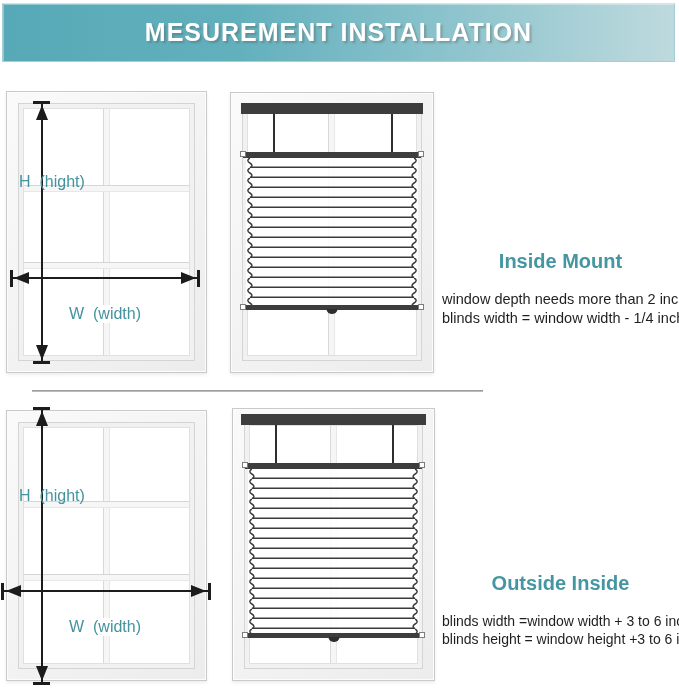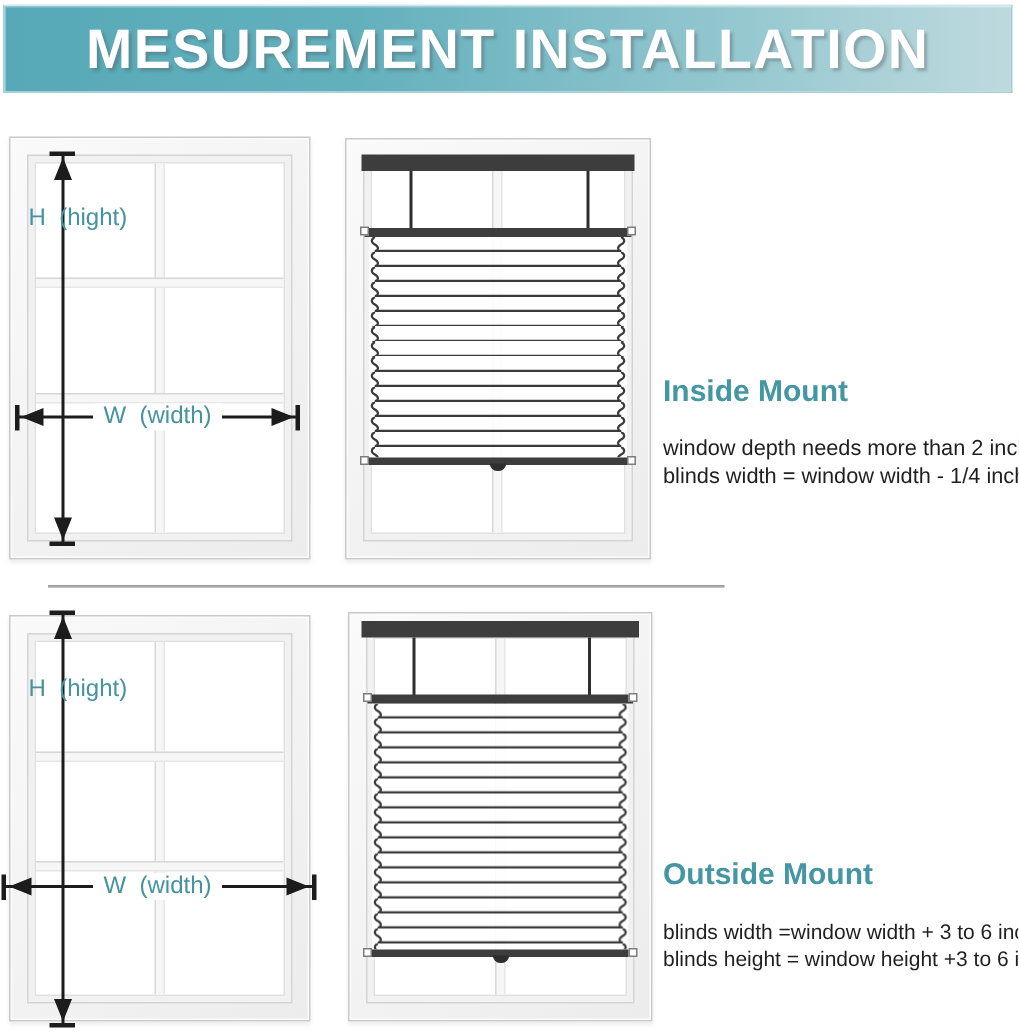--- a/index.html
+++ b/index.html
@@ -15,21 +15,21 @@
   html,body{background:#fff;}
   body{font-family:"Liberation Sans",sans-serif;}
   .page{position:relative;width:679px;height:689px;background:#fff;overflow:hidden;}
 
   
   .banner{position:absolute;left:2px;top:3px;width:673px;height:59px;
     background:linear-gradient(90deg,var(--banner-teal) 0%,#63b0bd 35%,#8ec4cd 68%,var(--banner-teal-light) 100%);
     border:1px solid #a5ced6;border-top-color:#cfe7ea;
     box-shadow:inset 1px 1px 0 rgba(255,255,255,.35);
     display:flex;align-items:center;justify-content:center;}
-  .banner h1{color:#fff;font-size:37px;font-weight:bold;letter-spacing:1px;
+  .banner h1{color:#fff;font-size:25px;font-weight:bold;letter-spacing:1px;
     text-shadow:2px 2px 2px rgba(80,80,80,.35);white-space:pre;}
 
   
   .win{position:absolute;border:1px solid #c9c9c9;
     background:linear-gradient(135deg,#fafafa 0%,#ececec 100%);
     box-shadow:inset 0 0 0 1px #fcfcfc,0 2px 3px rgba(0,0,0,.07);}
   .sash{position:absolute;inset:11px;background:#f1f1f1;border:1px solid #d4d4d4;}
   .pane{position:absolute;inset:4px;background:#fff;border:1px solid #e0e0e0;}
   .muntin-v{position:absolute;top:0;bottom:0;left:50%;width:7px;margin-left:-4px;
     background:#f6f6f6;border-left:1px solid #d8d8d8;border-right:1px solid #e7e7e7;}
@@ -40,21 +40,21 @@
   
   .dim-v{position:absolute;width:2px;background:var(--arrow-black);}
   .dim-h{position:absolute;height:2px;background:var(--arrow-black);}
   .cap-h{position:absolute;width:17px;height:3px;background:var(--arrow-black);}
   .cap-v{position:absolute;width:3px;height:17px;background:var(--arrow-black);}
   .ah{position:absolute;width:0;height:0;}
   .ah-up{border-left:6px solid transparent;border-right:6px solid transparent;border-bottom:15px solid var(--arrow-black);}
   .ah-down{border-left:6px solid transparent;border-right:6px solid transparent;border-top:15px solid var(--arrow-black);}
   .ah-left{border-top:6px solid transparent;border-bottom:6px solid transparent;border-right:15px solid var(--arrow-black);}
   .ah-right{border-top:6px solid transparent;border-bottom:6px solid transparent;border-left:15px solid var(--arrow-black);}
-  .dim-label{position:absolute;color:var(--label-teal);font-size:16px;white-space:pre;}
+  .dim-label{position:absolute;color:var(--label-teal);font-size:16px;white-space:pre;margin-top:36px;}
   .w-label{background:#fff;padding:0 7px;transform:translate(-50%,-50%);}
 
   
   .headrail{position:absolute;left:10px;right:10px;top:10px;height:11px;background:var(--rail-dark);}
   .cord{position:absolute;width:2px;background:#2e2e2e;top:21px;height:38px;}
   .c1{left:21%;} .c2{left:79%;}
   .blind{position:absolute;left:12px;right:12px;top:59px;}
   .toprail{position:relative;height:6px;background:var(--rail-dark);}
   .bottomrail{position:relative;height:5px;background:var(--rail-dark);}
   .bracket{position:absolute;width:6px;height:6px;background:#fff;border:1px solid #7d7d7d;top:-1px;}
@@ -62,21 +62,21 @@
   .pleats{display:block;width:calc(100% - 6px);margin:0 3px;height:147px;}
   .handle{position:absolute;left:50%;transform:translateX(-50%);top:4px;width:11px;height:5px;
     background:#2e2e2e;border-radius:0 0 6px 6px;}
   .win-outside .headrail{top:5px;left:8px;right:8px;}
   .win-outside .cord{top:16px;height:39px;}
   .win-outside .blind{top:54px;}
   .win-outside .pleats{height:164px;}
 
   
   .copy{position:absolute;width:237px;color:#222;}
-  .copy h2{color:var(--accent-teal);font-size:20px;font-weight:bold;text-align:left;margin-bottom:17px;}
+  .copy h2{color:var(--accent-teal);font-size:20px;font-weight:bold;text-align:center;margin-bottom:17px;}
   .copy p{font-size:14.5px;line-height:18.5px;color:#1f1f1f;white-space:nowrap;}
   .copy-outside p{font-size:14px;line-height:18px;}
 
   .divider{position:absolute;left:32px;top:390px;width:451px;height:2px;
     background:linear-gradient(to bottom,var(--divider-gray),#c9c9c9);}
 </style>
 </head>
 <body>
 
 <div class="page">
@@ -201,18 +201,18 @@
       </svg>
       <div class="bottomrail">
         <div class="bracket bl"></div>
         <div class="bracket br"></div>
         <div class="handle"></div>
       </div>
     </div>
   </div>
 
   <div class="copy copy-outside" style="left:442px;top:572px;">
-    <h2>Outside Mount</h2>
+    <h2>Outside Inside</h2>
     <p>blinds width =window width + 3 to 6 inches</p>
     <p>blinds height = window height +3 to 6 inches</p>
   </div>
 
 </div>
 
 </body></html>

